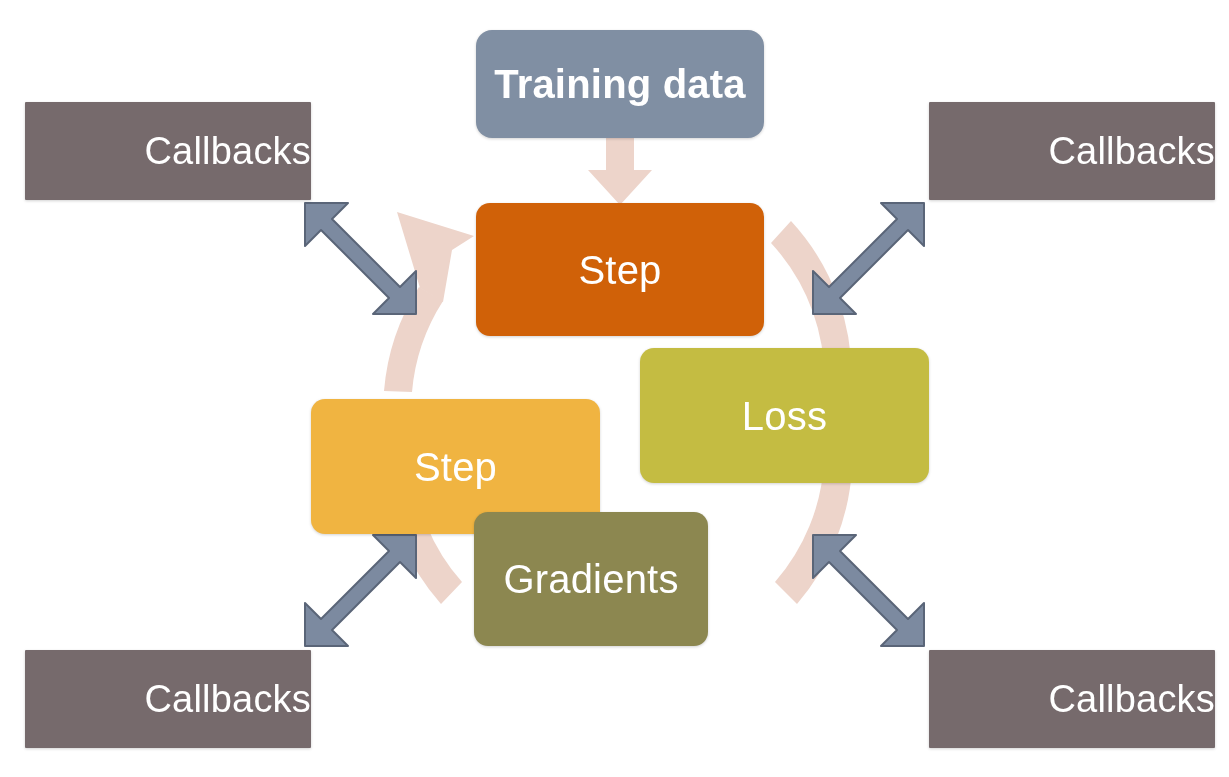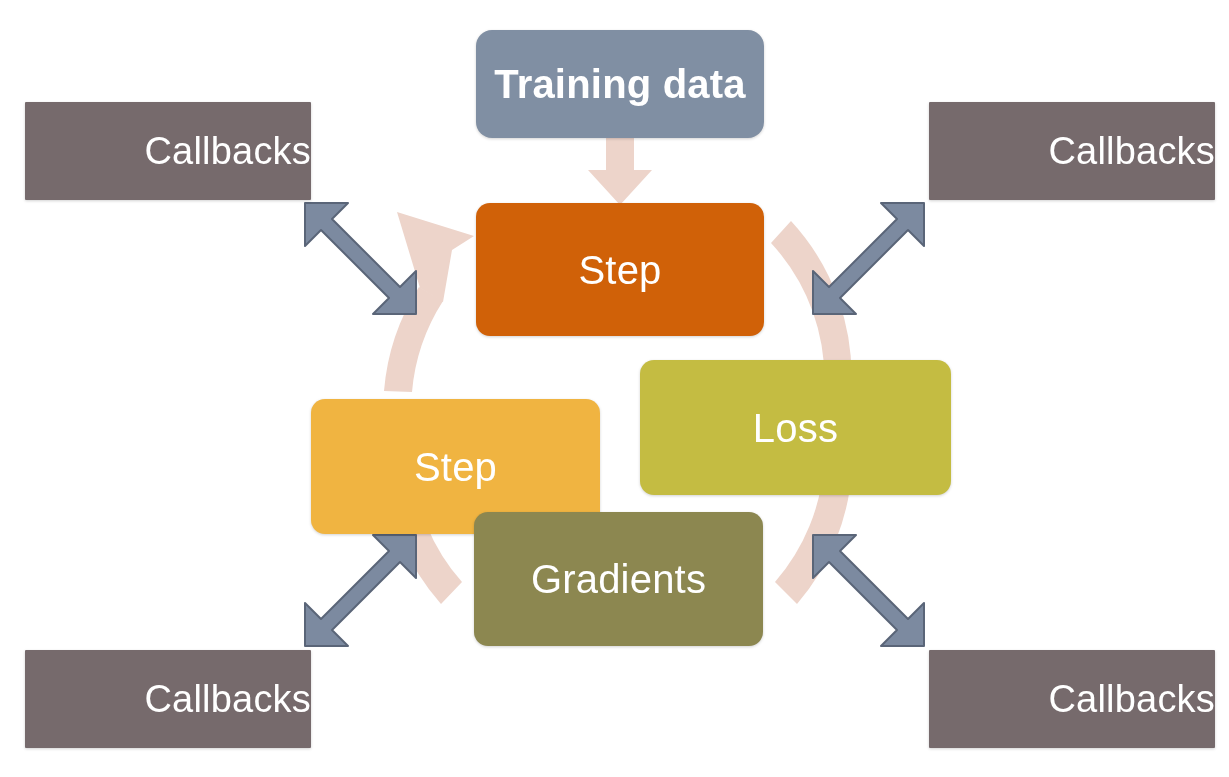--- a/index.html
+++ b/index.html
@@ -57,27 +57,27 @@
   #node-model .node-label { font-size: 40px; }
 
   #node-step {
     left: 311px; top: 360px; width: 289px; height: 135px;
     background: #f0b441;
     margin-top: 39px;
   }
   #node-step .node-label { font-size: 40px; }
 
   #node-loss {
-    left: 640px; top: 360px; width: 311px; height: 135px;
+    left: 640px; top: 348px; width: 289px; height: 135px;
     background: #c4bc42;
   }
   #node-loss .node-label { font-size: 40px; }
 
   #node-gradients {
-    left: 474px; top: 512px; width: 289px; height: 134px;
+    left: 474px; top: 512px; width: 234px; height: 134px;
     background: #8c8750;
   }
   #node-gradients .node-label { font-size: 40px; }
 
   .node-callback {
     background: #766a6c;
     width: 286px; height: 98px;
     border-radius: 1px;
     justify-content: flex-end;
   }

